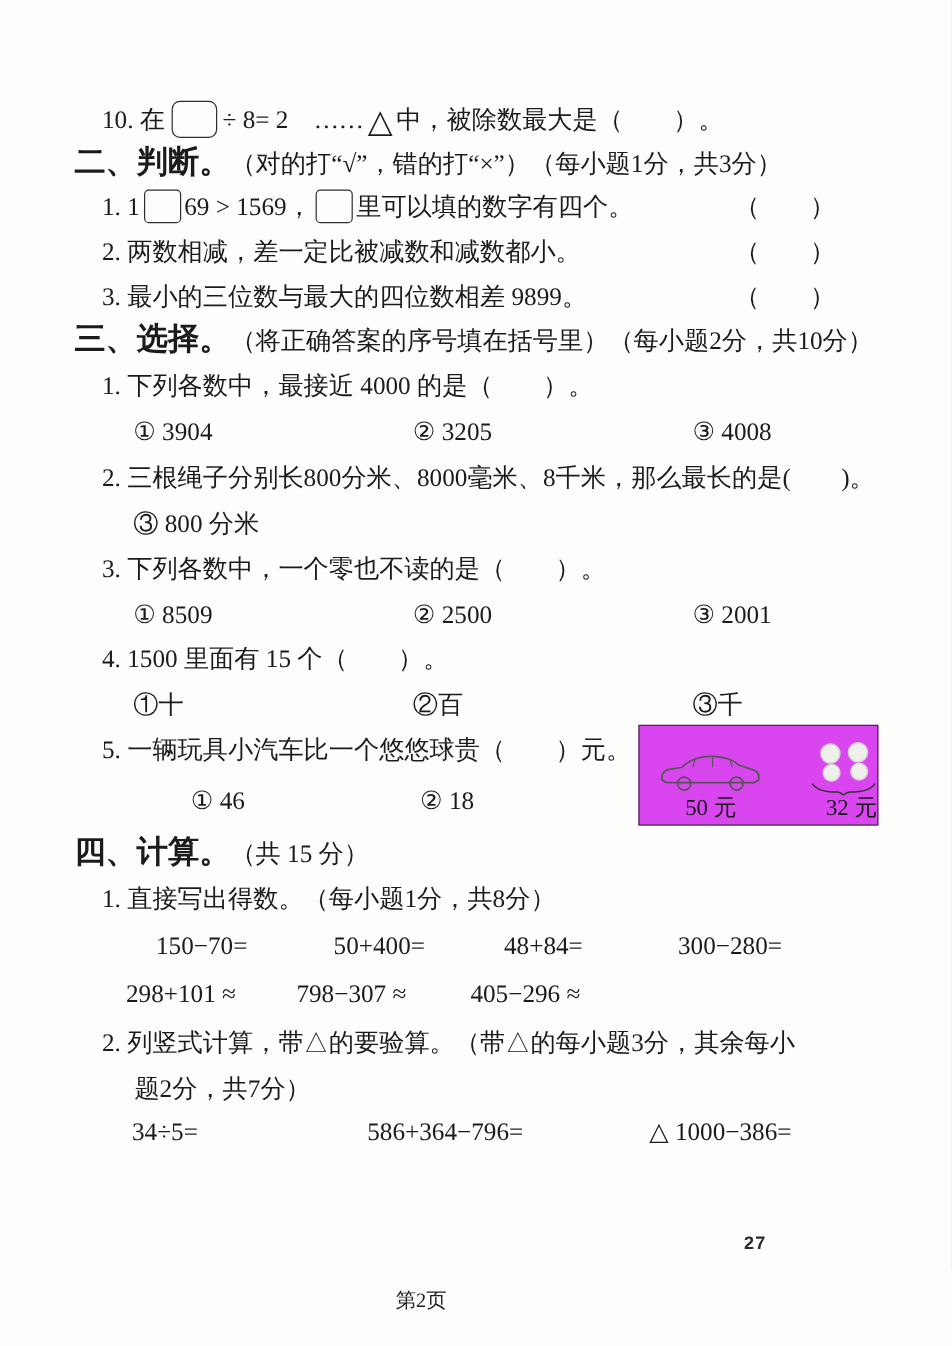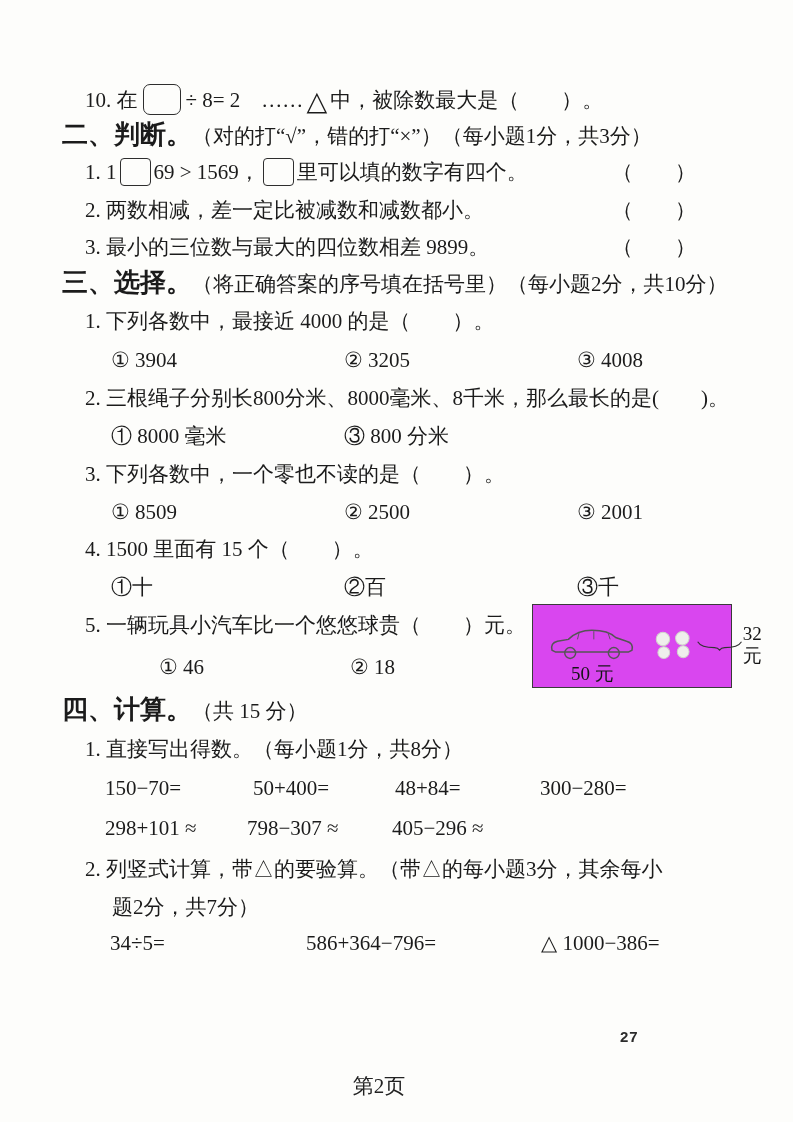--- a/index.html
+++ b/index.html
@@ -49,21 +49,21 @@
   }
   .paren-right { position:absolute; left:612px; top:0; }
 
   .opts { display:flex; }
   .opts .opt  { width:233px; flex:0 0 auto; }
   .opts .opt:last-child { width:auto; }
   .opts-narrow .opt { width:143px;margin-left:48px; }
 
   .calc-row { display:flex; padding-left:105px; }
   .calc-row .cell { flex:0 0 auto; }
-  .calc-row .c1 { width:148px; }
+  .calc-row .c1 { width:148px;margin-left:25px; }
   .calc-row .c2 { width:142px; }
   .calc-row .c3 { width:145px; }
 
   .vert-row { display:flex; padding-left:110px; }
   .vert-row .v1 { width:196px; flex:0 0 auto; }
   .vert-row .v2 { width:235px; flex:0 0 auto; }
 
   .price-box {
     position:absolute; left:532px; top:604px;
     width:200px; height:84px;
@@ -73,35 +73,35 @@
     box-sizing:border-box;
   }
   .car-col {
     flex:0 0 60%;
     display:flex; flex-direction:column;
     align-items:center; justify-content:flex-end;
     padding-bottom:2px;
   }
   .yoyo-col {
     flex:0 0 40%;
-    display:flex; flex-direction:row;
-    align-items:center; justify-content:flex-end;
+    display:flex; flex-direction:column;
+    align-items:flex-end; justify-content:flex-end;
     padding-bottom:2px;
   }
   .price-label { font-size:19px; line-height:22px; color:#151515; }
 
   .corner-num {
     position:absolute; left:620px; top:1028px;
     font-family:"Liberation Sans", sans-serif;
     font-weight:bold; font-size:15px; color:#2b2b2b;
     letter-spacing:1px;
   }
   .footer {
     position:absolute; left:0; top:1072px; width:702px;
-    text-align:center; font-size:21px; color:#222;padding-left:28px;
+    text-align:center; font-size:17px; color:#222;
   }
 </style>
 </head>
 <body>
 
 <div class="page">
 
   <div class="line ind-q" style="top:84px">
     <span>10. 在</span><span class="blank-box"></span><span>÷ 8= 2　……</span><span class="tri">△</span><span>中，被除数最大是（　　）。</span>
   </div>
@@ -133,21 +133,20 @@
   <div class="line ind-opt opts" style="top:344px">
     <span class="opt">① 3904</span>
     <span class="opt">② 3205</span>
     <span class="opt">③ 4008</span>
   </div>
 
   <div class="line ind-q" style="top:382px">
     <span>2. 三根绳子分别长800分米、8000毫米、8千米，那么最长的是(　　)。</span>
   </div>
   <div class="line ind-opt opts" style="top:420px">
-    <span class="opt">① 8000 毫米</span>
     <span class="opt">③ 800 分米</span>
   </div>
 
   <div class="line ind-q" style="top:458px">
     <span>3. 下列各数中，一个零也不读的是（　　）。</span>
   </div>
   <div class="line ind-opt opts" style="top:496px">
     <span class="opt">① 8509</span>
     <span class="opt">② 2500</span>
     <span class="opt">③ 2001</span>

